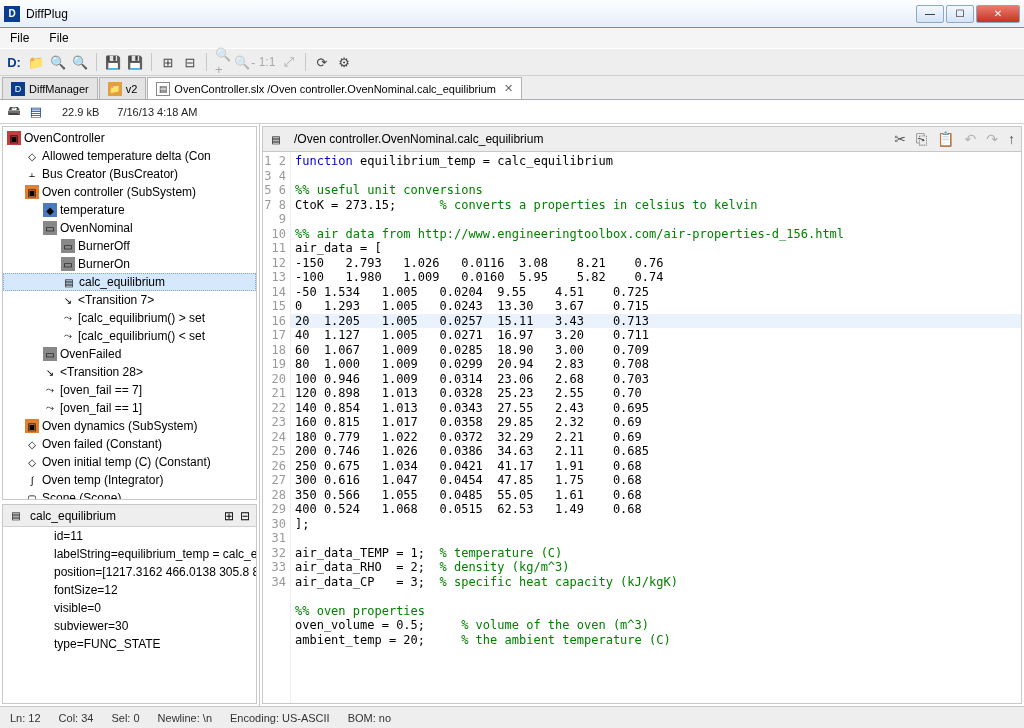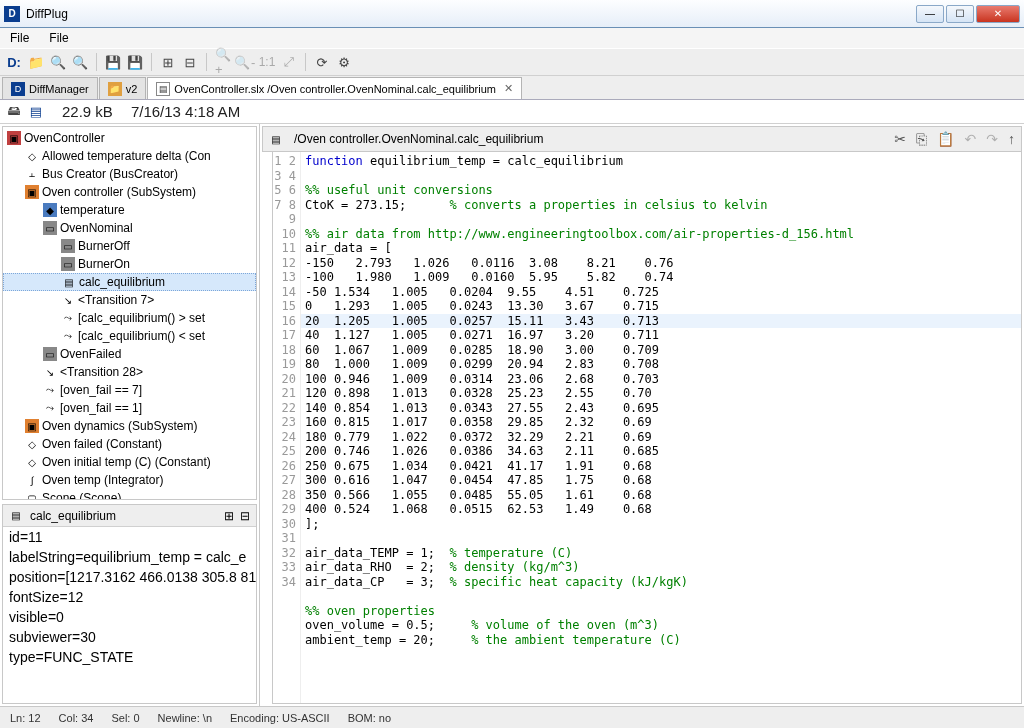--- a/index.html
+++ b/index.html
@@ -15,37 +15,37 @@
 .toolbar { height:28px; background:#eeeeee; border-top:1px solid #fff; border-bottom:1px solid #d0d0d0; display:flex; align-items:center; padding:0 6px; gap:6px; }
 .tbicon { width:16px; height:16px; display:flex; align-items:center; justify-content:center; font-size:13px; color:#444; }
 .tbsep { width:1px; height:18px; background:#c8c8c8; margin:0 2px; }
 .tabbar { height:24px; background:#eeeeee; display:flex; align-items:flex-end; padding-left:2px; border-bottom:1px solid #aab; }
 .tab { height:22px; padding:0 8px; display:flex; align-items:center; gap:4px; background:#e4e4e4; border:1px solid #b4b4b4; border-bottom:none; margin-right:1px; font-size:11px; }
 .tab.active { background:#fff; }
 .tab .tabicon { width:14px; height:14px; background:#0a3d8f; color:#fff; font-size:9px; display:flex; align-items:center; justify-content:center; }
 .tab .close { font-size:11px; color:#666; margin-left:4px; }
 .pathbar { height:24px; background:#fff; border-bottom:1px solid #d0d0d0; display:flex; align-items:center; padding:0 6px; gap:6px; }
 .pathbar .path { flex:1; font-size:12px; }
-.pathbar .meta { font-size:15px; color:#222; margin-left:12px; }
+.pathbar .meta { font-size:11px; color:#222; margin-left:12px; }
 .content { display:flex; height:calc(728px - 28px - 20px - 28px - 24px - 24px - 22px); }
 .leftpane { width:260px; display:flex; flex-direction:column; border-right:1px solid #c8c8c8; }
 .treepane { flex:1; overflow:auto; border:1px solid #c8c8c8; margin:2px; background:#fff; }
 .tree { padding:2px 0; font-size:12px; }
 .tnode { display:flex; align-items:center; height:18px; padding-left:4px; white-space:nowrap; }
 .tnode.sel { background:#d6e8fb; border:1px dotted #7da7d9; }
 .ticon { width:14px; height:14px; margin-right:3px; display:inline-flex; align-items:center; justify-content:center; font-size:10px; }
 .proppane { height:200px; border:1px solid #c8c8c8; margin:2px; display:flex; flex-direction:column; }
 .prophdr { height:22px; background:#eee; border-bottom:1px solid #d0d0d0; display:flex; align-items:center; padding:0 6px; justify-content:space-between; }
-.propbody { flex:1; overflow:auto; font-size:14px; }
+.propbody { flex:1; overflow:auto; font-size:12px;margin-left:45px; }
 .propbody div { padding:2px 6px; white-space:nowrap; }
 .rightpane { flex:1; display:flex; flex-direction:column; }
 .codehdr { height:26px; background:#eee; border:1px solid #c8c8c8; margin:2px 2px 0 2px; display:flex; align-items:center; padding:0 6px; gap:8px; }
 .codehdr .bc { flex:1; font-size:12px; }
 .codehdr .hicons { display:flex; gap:10px; font-size:14px; color:#555; }
-.codewrap { flex:1; margin:0 2px 2px 12px; border:1px solid #c8c8c8; border-top:none; display:flex; overflow:hidden; }
+.codewrap { flex:1; margin:0 2px 2px 2px; border:1px solid #c8c8c8; border-top:none; display:flex; overflow:hidden; }
 .gutter { width:28px; background:#fff; color:#999; font-family:Consolas,monospace; font-size:12px; text-align:right; padding:2px 4px 0 0; line-height:14.5px; border-right:1px solid #eee; }
 .code { flex:1; font-family:Consolas,monospace; font-size:12px; line-height:14.5px; padding:2px 0 0 4px; white-space:pre; overflow:auto; position:relative; }
 .hlrow { position:absolute; left:0; right:0; height:14.5px; background:#eaf3fd; }
 .kw { color:#0000cc; }
 .cm { color:#008000; }
 .statusbar { height:22px; background:#eee; border-top:1px solid #c8c8c8; display:flex; align-items:center; padding:0 10px; gap:18px; font-size:11px; color:#333; }
 .icon-orange{ background:#e08030; }
 .icon-blue{ background:#4a7bbf; }
 .icon-red{ background:#c04040; }
 .icon-gray{ background:#888; }

